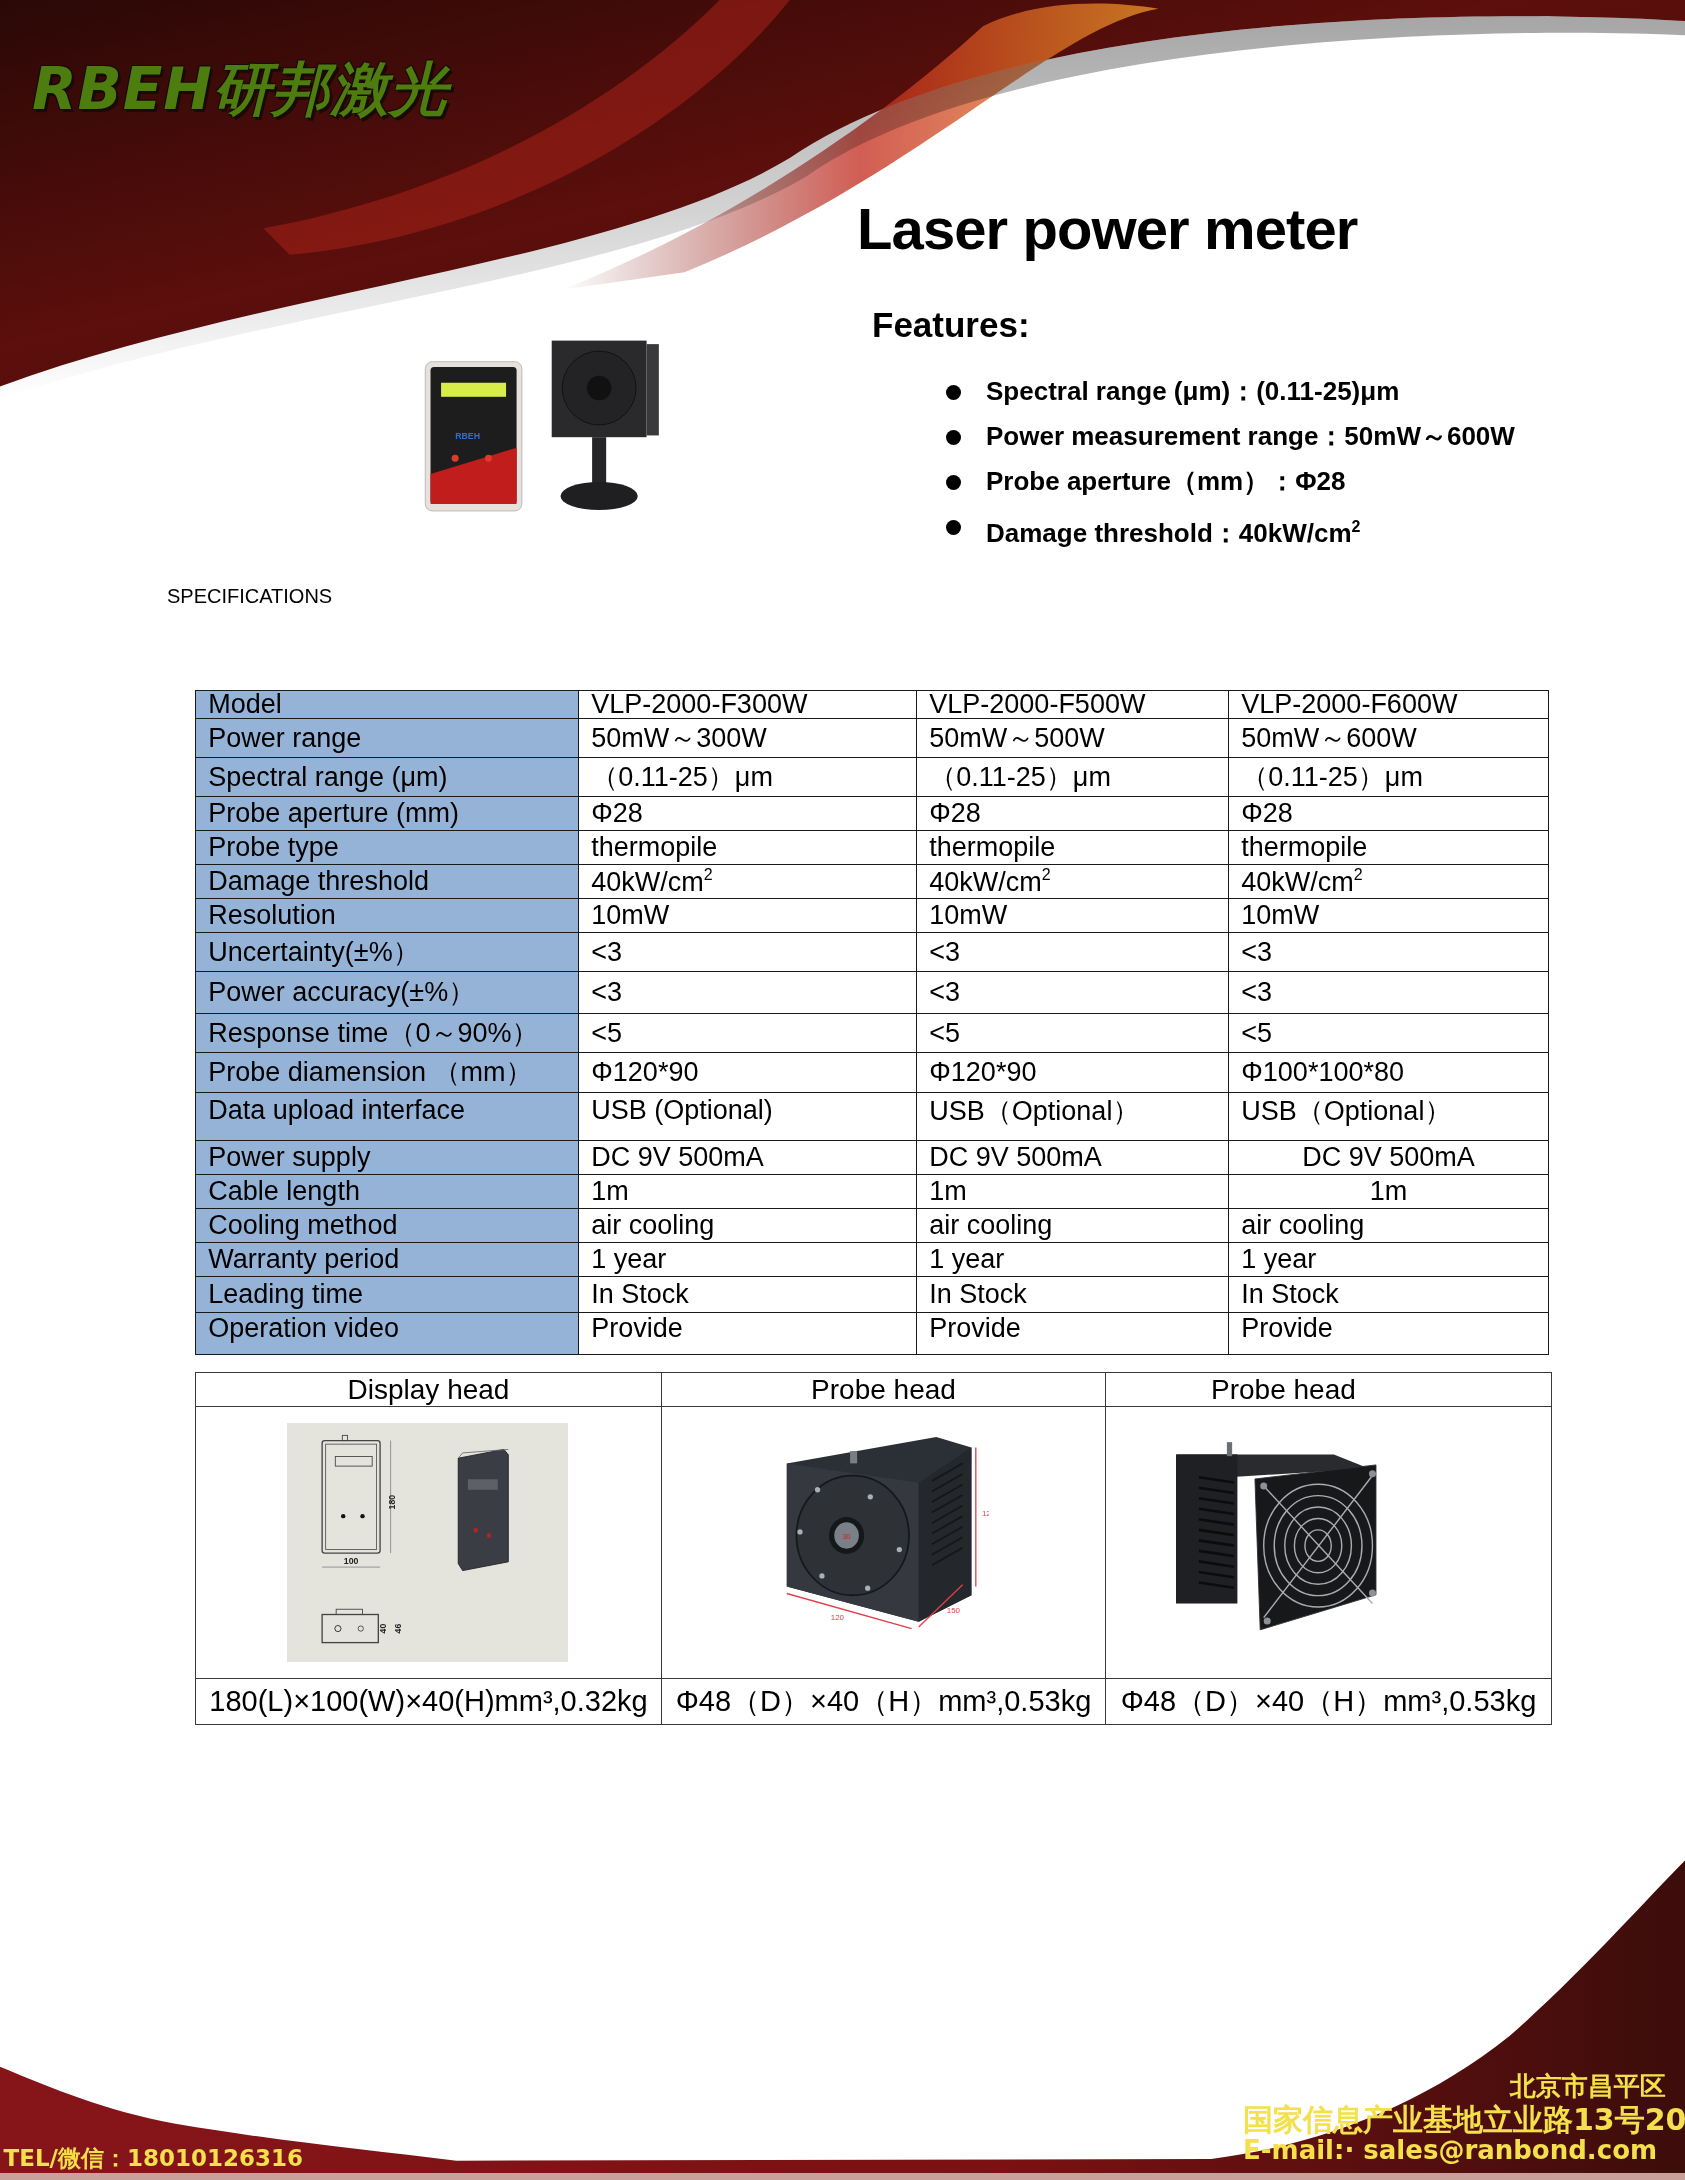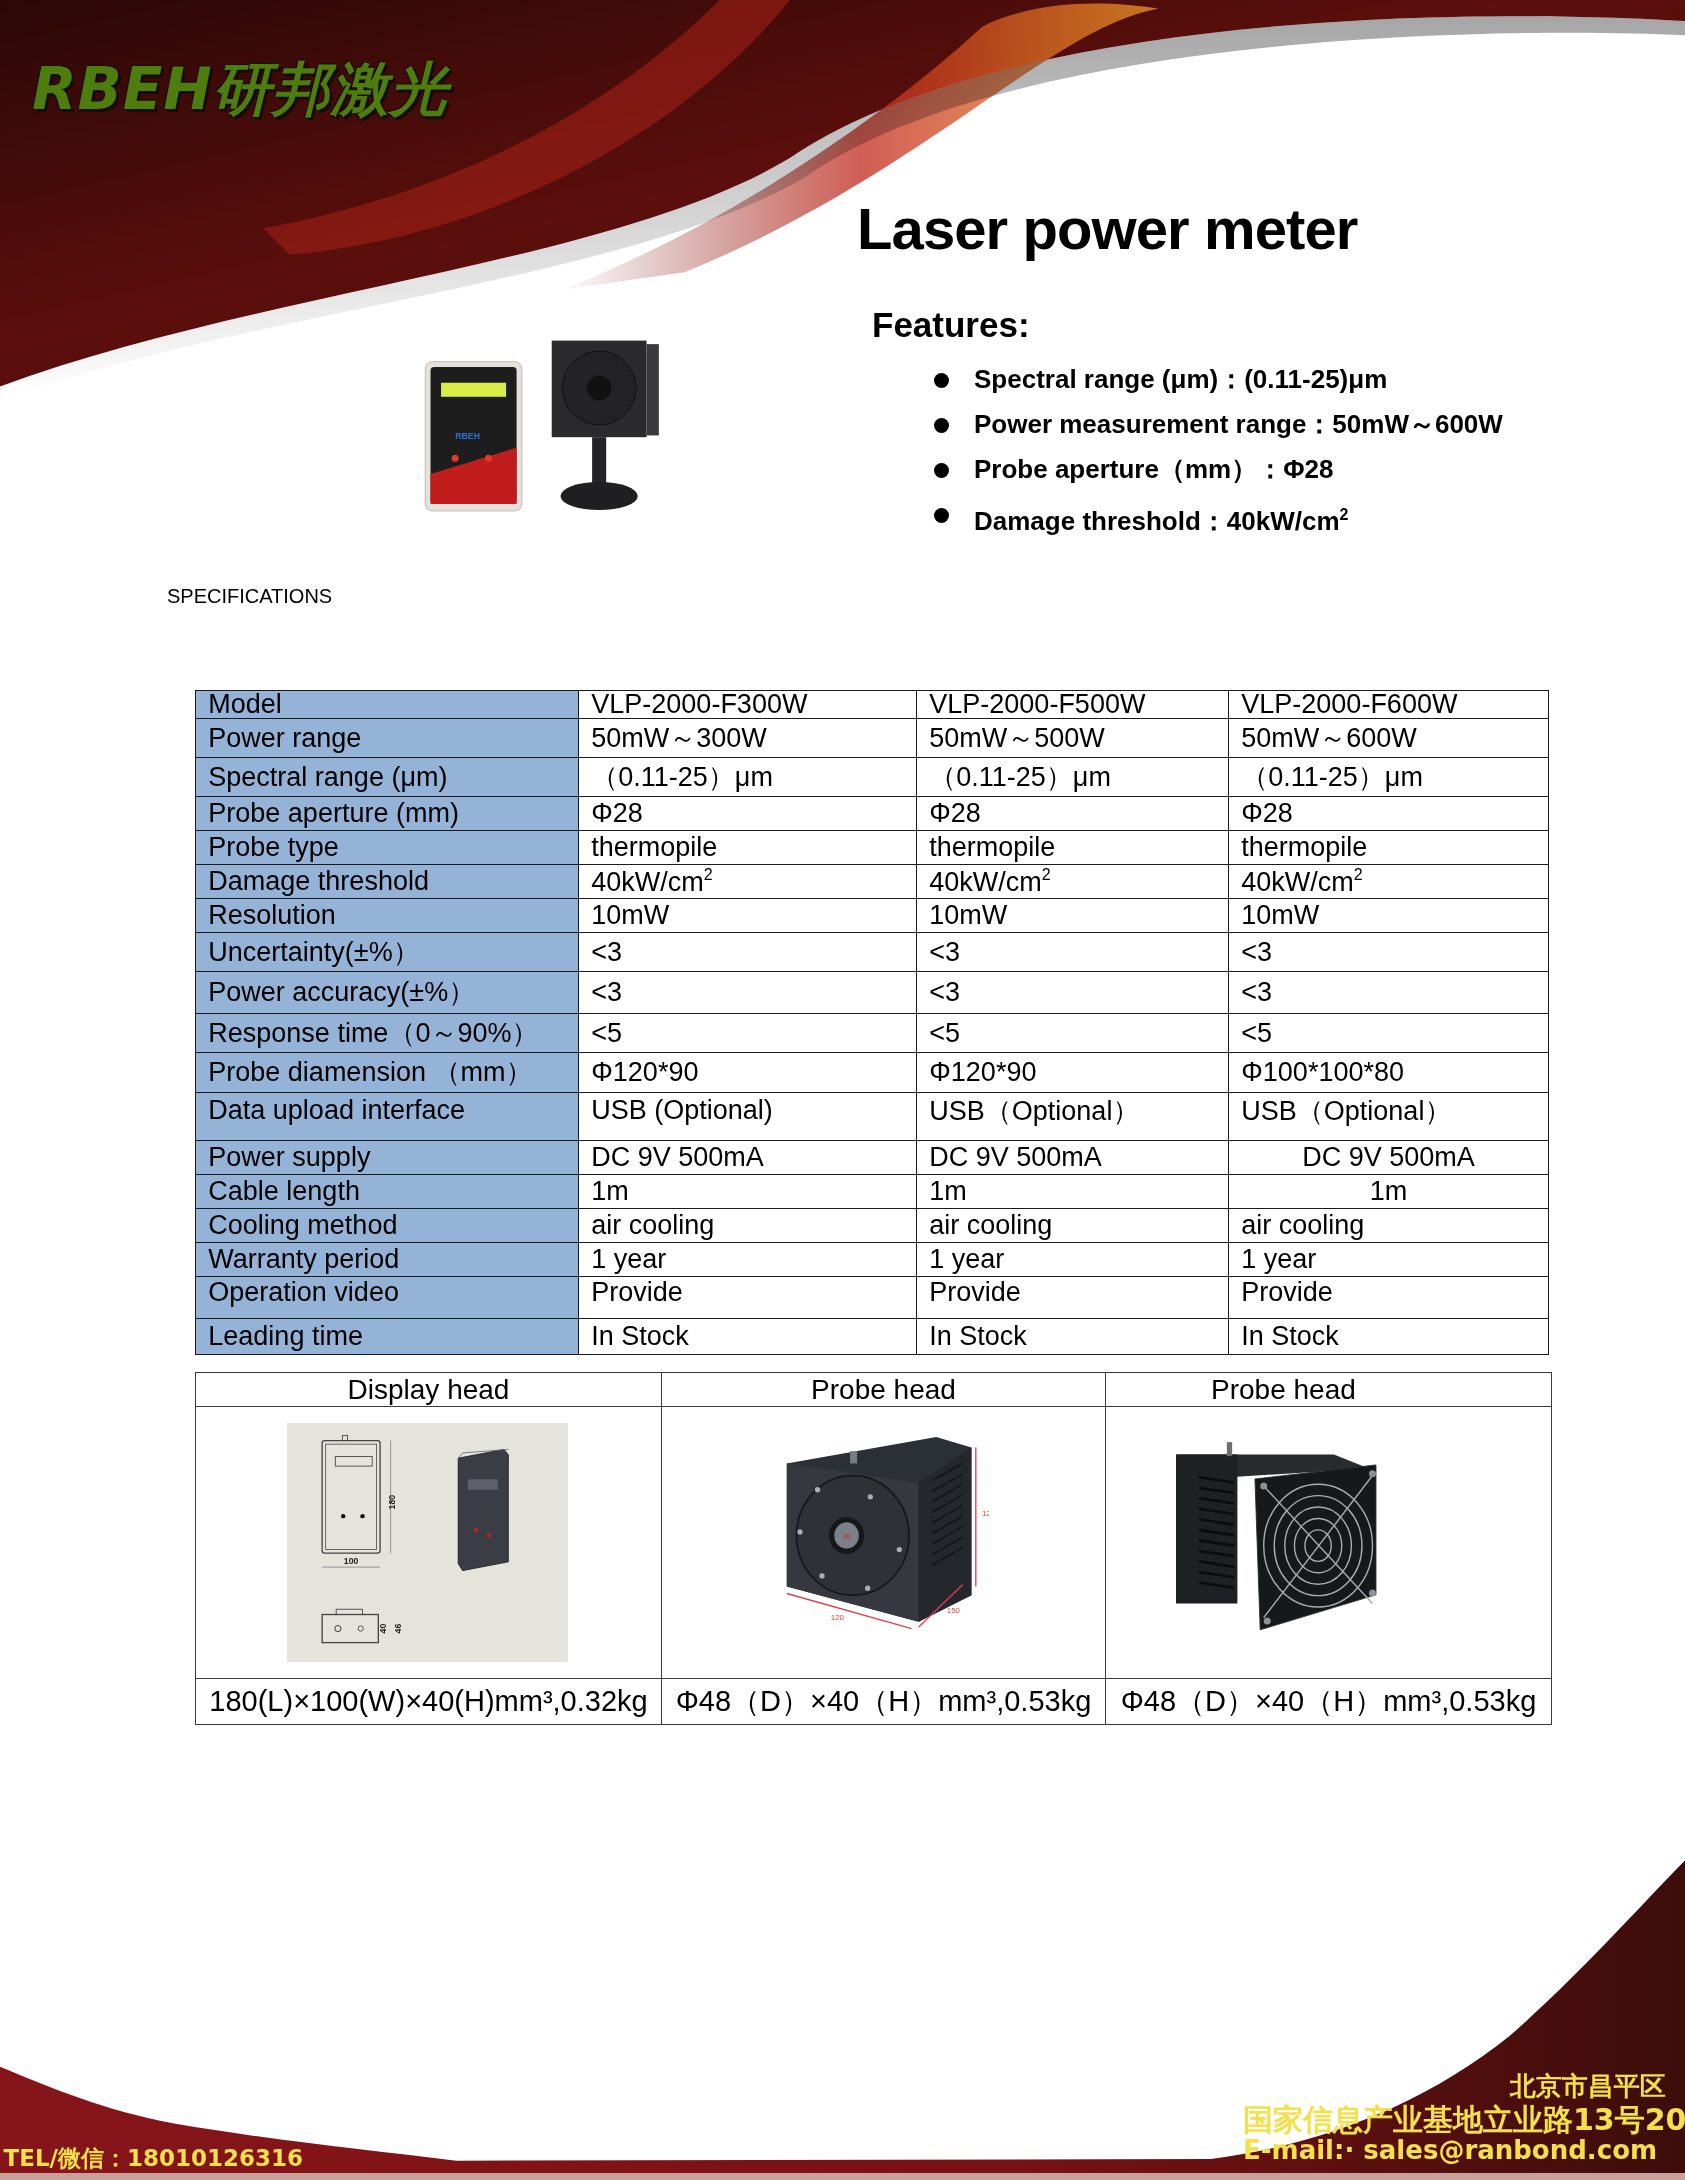--- a/index.html
+++ b/index.html
@@ -17,21 +17,21 @@
   }
   
   .hero-photo { position: absolute; left: 420px; top: 316px; width: 281px; height: 202px; }
   .title {
     position: absolute; left: 857px; top: 195px; font-size: 58px; font-weight: bold;
     letter-spacing: -0.9px;
   }
   .features-h {
     position: absolute; left: 872px; top: 305px; font-size: 35px; font-weight: bold;
   }
-  .features-list { position: absolute; left: 930px; top: 353px; margin: 4px; padding: 0; list-style: none; }
+  .features-list { position: absolute; left: 930px; top: 353px; margin: 16px; padding: 0; list-style: none; }
   .features-list li {
     position: relative; font-size: 26px; font-weight: bold; height: 45px; line-height: 45px;
     padding-left: 40px; white-space: nowrap;
   }
   .features-list li .dot {
     position: absolute; left: 0; top: 16px; width: 15px; height: 15px; border-radius: 50%;
     background: #000;
   }
   .features-list sup { font-size: 16px; }
   .spec-h { position: absolute; left: 167px; top: 585px; font-size: 20px; }
@@ -227,31 +227,31 @@
         <td>air cooling</td>
         <td>air cooling</td>
         <td>air cooling</td>
       </tr>
     <tr style="height:34px">
         <td class="lbl">Warranty period</td>
         <td>1 year</td>
         <td>1 year</td>
         <td>1 year</td>
       </tr>
+    <tr style="height:36px">
+        <td class="lbl">Leading time</td>
+        <td>In Stock</td>
+        <td>In Stock</td>
+        <td>In Stock</td>
+      </tr>
     <tr style="height:42px">
         <td class="lbl" style="vertical-align:top;padding-top:1.8px">Operation video</td>
         <td style="vertical-align:top;padding-top:1.8px">Provide</td>
         <td style="vertical-align:top;padding-top:1.8px">Provide</td>
         <td style="vertical-align:top;padding-top:1.8px">Provide</td>
-      </tr>
-    <tr style="height:36px">
-        <td class="lbl">Leading time</td>
-        <td>In Stock</td>
-        <td>In Stock</td>
-        <td>In Stock</td>
       </tr>
   </tbody>
 </table>
 
 <table class="gallery">
   <colgroup>
       <col style="width:466px">
       <col style="width:444px">
       <col style="width:446px">
     </colgroup>

